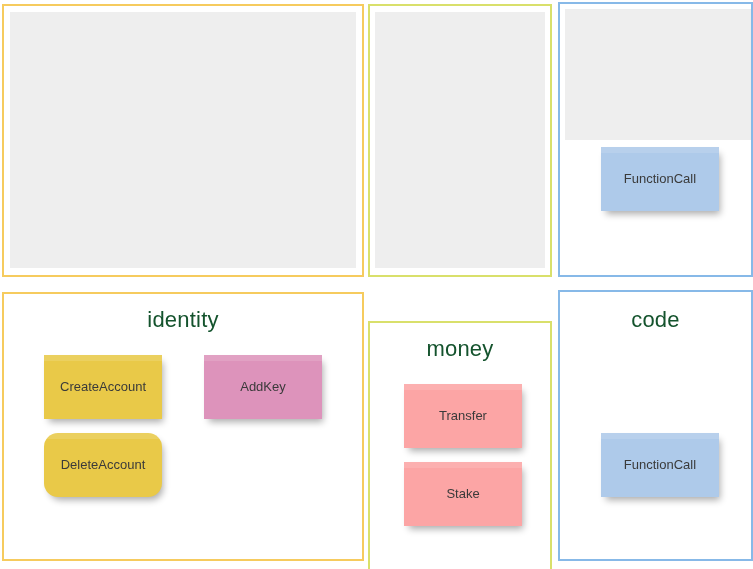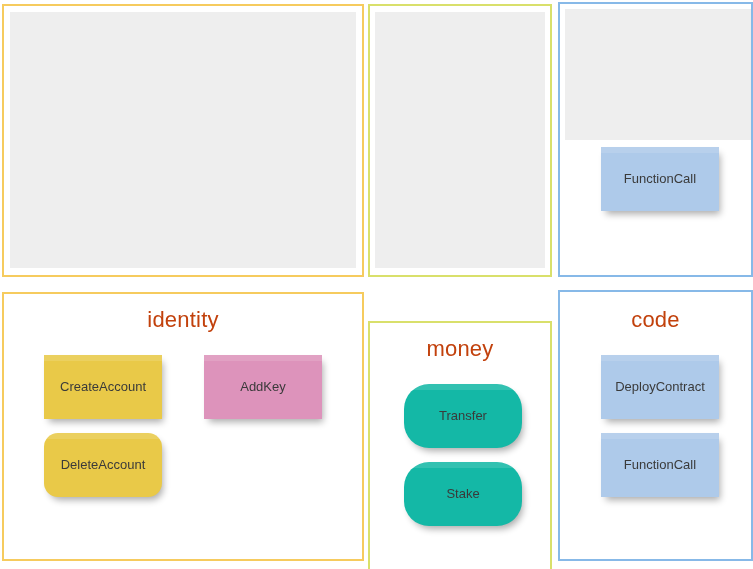--- a/index.html
+++ b/index.html
@@ -41,21 +41,21 @@
     position: absolute;
     background: #eeeeee;
   }
 
   
   .panel-title {
     position: absolute;
     left: 0;
     right: 0;
     text-align: center;
-    color: #c2410c;
+    color: #14532d;
     font-size: 22px;
     font-weight: 400;
     letter-spacing: 0.2px;
     line-height: 26px;
   }
 
   
   .card {
     position: absolute;
     box-sizing: border-box;
@@ -64,21 +64,21 @@
     justify-content: center;
     font-size: 13px;
     color: #3a3a3a;
     text-align: center;
     line-height: 16px;
     box-shadow: 3px 5px 7px -2px rgba(0,0,0,0.33);
     user-select: none;
   }
   .card.yellow { background: #e9c948; align-items: center; }
   .card.pink   { background: #dd93bb; }
-  .card.green  { background: #14b8a6; border-radius: 25px; }
+  .card.green  { background: #fca5a5; }
   .card.blue   { background: #aecaea; }
 
   
   .card::after {
     content: "";
     position: absolute;
     left: 0; top: 0; right: 0;
     height: 6px;
     background: rgba(255,255,255,0.13);
     pointer-events: none;
@@ -135,22 +135,19 @@
 
     <div class="card green" style="left:34px; top:139px; width:118px; height:64px;">
       <span class="card-label">Stake</span>
     </div>
   </div>
 
   <div class="panel code" style="left:558px; top:290px; width:195px; height:271px;">
 
     <div class="panel-title" style="top:15px;">code</div>
 
-    <div class="card blue" style="left:41px; top:63px; width:118px; height:64px;">
-      <span class="card-label">DeployContract</span>
-    </div>
 
     <div class="card blue" style="left:41px; top:141px; width:118px; height:64px;">
       <span class="card-label">FunctionCall</span>
     </div>
   </div>
 
 </div>
 
 </body></html>

